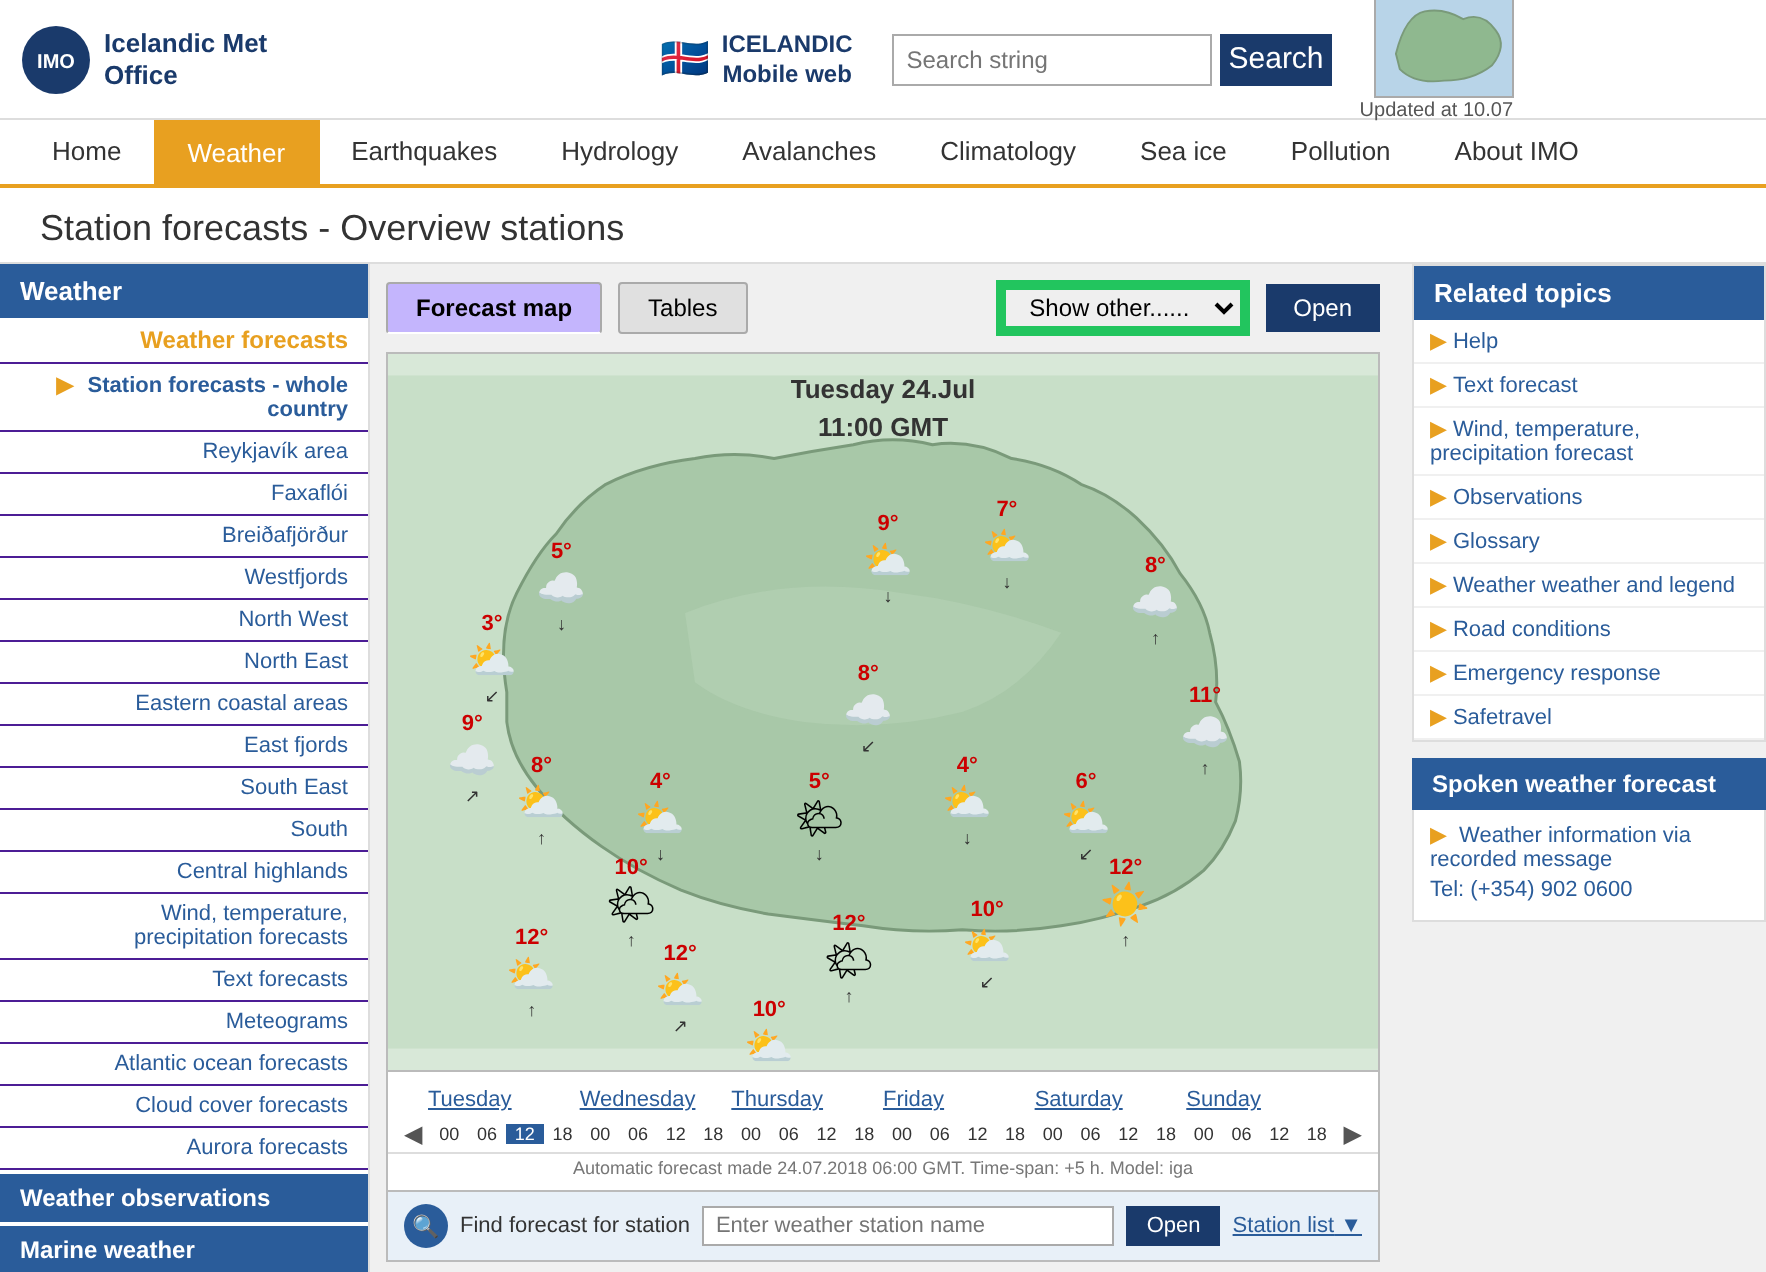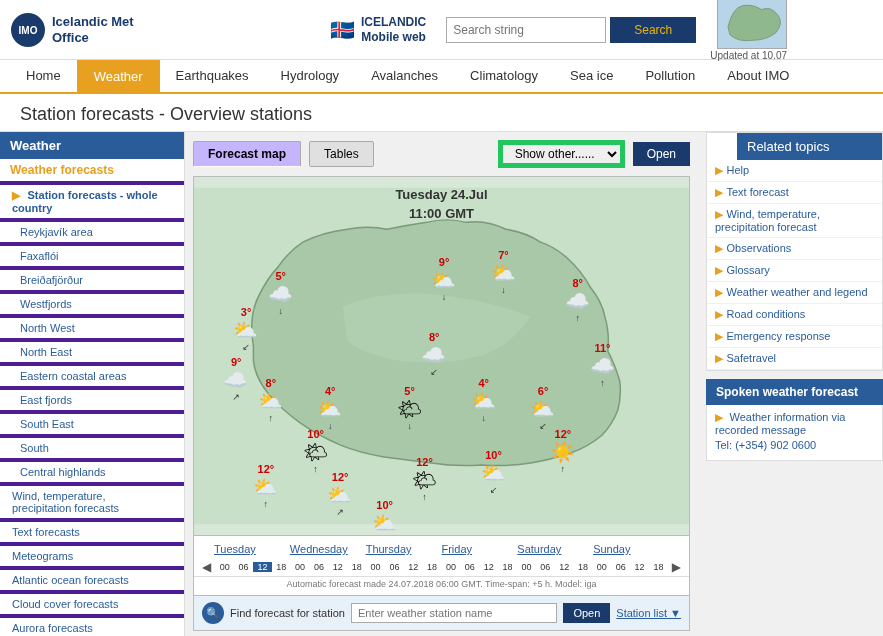--- a/index.html
+++ b/index.html
@@ -8,42 +8,42 @@
     
     #header { background: #fff; display: flex; align-items: center; padding: 8px 10px; border-bottom: 1px solid #ddd; height: 60px; }
     #logo-area { display: flex; align-items: center; gap: 6px; min-width: 140px; }
     #logo-text { font-size: 13px; font-weight: bold; color: #1a3a6b; line-height: 1.2; }
     #logo-icon { width: 36px; height: 36px; }
     #lang-area { display: flex; align-items: center; gap: 6px; margin-left: 180px; }
     #flag-icon { font-size: 20px; }
     #lang-label { font-size: 12px; font-weight: bold; color: #1a3a6b; line-height: 1.2; text-align: center; }
     #search-area { display: flex; align-items: center; gap: 4px; margin-left: 20px; }
     #search-input { width: 160px; height: 26px; border: 1px solid #aaa; padding: 2px 6px; font-size: 12px; color: #999; }
-    #search-button { background: #1a3a6b; color: #eab308; border: none; padding: 4px 24px; font-size: 12px; cursor: pointer; height: 26px; }
+    #search-button { background: #1a3a6b; color: #ffffff; border: none; padding: 4px 4px; font-size: 15px; cursor: pointer; height: 26px; }
     #map-thumb { width: 70px; height: 52px; margin-left: auto; background: #b8d4e8; border: 1px solid #aaa; position: relative; overflow: hidden; }
     #map-thumb svg { width: 100%; height: 100%; }
     #updated-text { font-size: 10px; color: #555; text-align: right; margin-left: 4px; white-space: nowrap; line-height: 1.3; }
 
     
     #nav { background: #fff; display: flex; border-bottom: 2px solid #e8a020; padding: 0 10px; }
     .nav-item { padding: 8px 16px; font-size: 13px; cursor: pointer; color: #333; border: 1px solid transparent; border-bottom: none; }
     .nav-item.active { background: #e8a020; color: #fff; border-color: #e8a020; }
     .nav-item.plain { border: none; }
 
     
     #page-title-bar { background: #fff; padding: 10px 20px 6px; border-bottom: 1px solid #ddd; }
     #page-title { font-size: 18px; color: #333; font-weight: normal; }
 
     
     #main-layout { display: flex; background: #f0f0f0; }
 
     
     #sidebar { width: 185px; min-width: 185px; background: #fff; border-right: 1px solid #ddd; padding-bottom: 10px; }
     .sidebar-section-header { background: #2a5c9a; color: #fff; padding: 6px 10px; font-size: 13px; font-weight: bold; }
-    .sidebar-item { padding: 4px 10px 4px 16px; color: #2a5c9a; cursor: pointer; font-size: 12px; border-bottom: 4px solid #4c1d95; }
+    .sidebar-item { padding: 4px 10px 4px 16px; color: #2a5c9a; cursor: pointer; font-size: 12px; border-bottom: 1px solid #4c1d95; text-align: right; }
     .sidebar-item.sub { padding-left: 20px; font-size: 11px; }
     .sidebar-item .arrow { color: #e8a020; margin-right: 4px; }
     .sidebar-section-header2 { background: #2a5c9a; color: #fff; padding: 5px 10px; font-size: 12px; font-weight: bold; margin-top: 2px; cursor: pointer; }
 
     
     #content { flex: 1; padding: 8px; }
 
     
     #forecast-header { display: flex; align-items: center; margin-bottom: 8px; gap: 8px; }
     .forecast-tab { padding: 5px 14px; border: 1px solid #aaa; background: #e0e0e0; cursor: pointer; font-size: 12px; border-radius: 2px; }
@@ -72,21 +72,21 @@
     #station-search { display: flex; align-items: center; padding: 6px 8px; background: #e8f0f8; border: 1px solid #bbb; border-top: none; gap: 6px; }
     #search-icon-circle { background: #2a5c9a; border-radius: 50%; width: 22px; height: 22px; display: flex; align-items: center; justify-content: center; color: #fff; font-size: 11px; }
     #find-label { font-size: 11px; color: #333; white-space: nowrap; }
     #station-input { flex: 1; border: 1px solid #aaa; padding: 3px 6px; font-size: 11px; color: #999; }
     #station-open-btn { background: #1a3a6b; color: #fff; border: none; padding: 4px 10px; font-size: 11px; cursor: pointer; }
     #station-list-link { color: #2a5c9a; text-decoration: underline; font-size: 11px; cursor: pointer; white-space: nowrap; }
 
     
     #right-panel { width: 185px; min-width: 185px; padding: 0 0 0 8px; }
     #related-topics { background: #fff; border: 1px solid #ddd; margin-bottom: 8px; }
-    #related-header { background: #2a5c9a; color: #fff; padding: 6px 10px; font-size: 13px; font-weight: normal; margin-left: 30px; }
+    #related-header { background: #2a5c9a; color: #fff; padding: 6px 10px; font-size: 13px; font-weight: bold; }
     .related-item { padding: 4px 8px; border-bottom: 1px solid #f0f0f0; font-size: 11px; cursor: pointer; }
     .related-item a { color: #2a5c9a; text-decoration: none; }
     .related-item .arrow { color: #e8a020; margin-right: 3px; }
     #spoken-header { background: #2a5c9a; color: #fff; padding: 6px 10px; font-size: 12px; font-weight: bold; }
     #spoken-body { background: #fff; border: 1px solid #ddd; border-top: none; padding: 6px 8px; }
     .spoken-item { font-size: 11px; color: #2a5c9a; cursor: pointer; margin-bottom: 3px; }
     .spoken-item .arrow { color: #e8a020; margin-right: 3px; }
 
     
     .wx-label { position: absolute; display: flex; flex-direction: column; align-items: center; pointer-events: none; }

